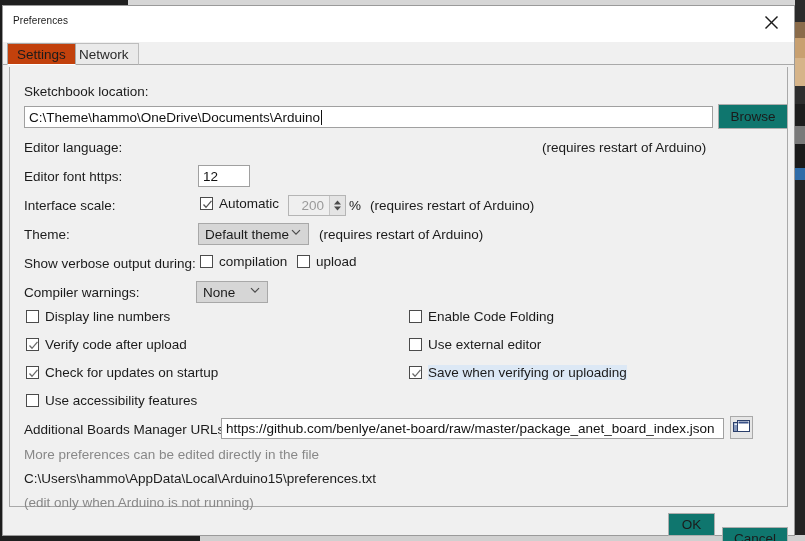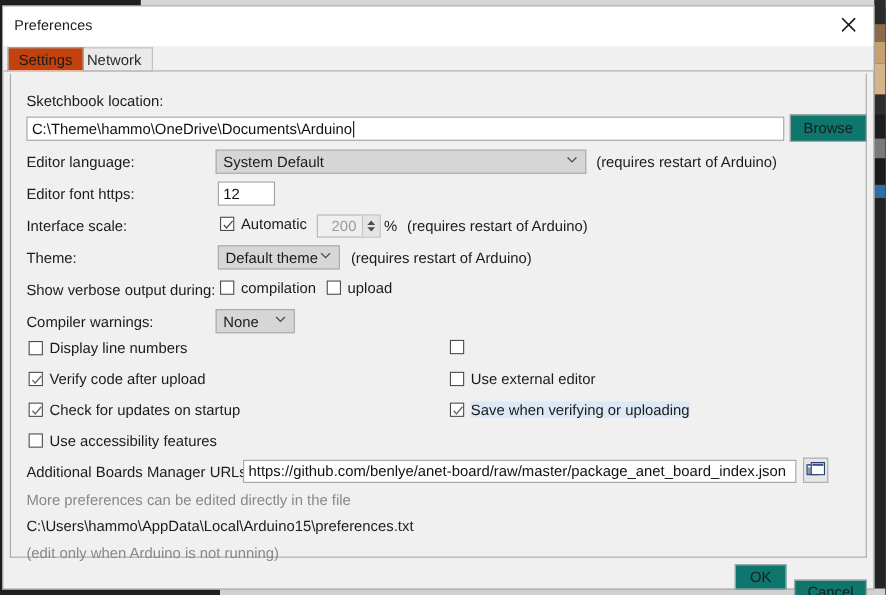--- a/index.html
+++ b/index.html
@@ -51,21 +51,21 @@
   }
   .titlebar {
     position: relative;
     height: 36px;
     background: #ffffff;
     border-bottom: 0;
   }
   .title-text {
     position: absolute;
     left: 10px; top: 9px;
-    font-size: 13px;
+    font-size: 10px;
     color: #1b1b1b;
     letter-spacing: 0.1px;
   }
   .close-btn {
     position: absolute;
     right: 0px; top: 0px;
     width: 45px; height: 32px;
     display: flex; align-items: center; justify-content: center;
     cursor: default;
   }
@@ -300,28 +300,20 @@
           <span>C:\Theme\hammo\OneDrive\Documents\Arduino</span>
             <span class="caret"></span>
         </div>
 
         <div class="pbtn" style="left:708px; top:37px; width:70px; height:25px;">
           <span>Browse</span>
         </div>
 
         <div class="lbl" style="left:14px; top:73px;">Editor language:</div>
 
-        <div class="combo" style="left:186px; top:69px; width:337px; height:22px;">
-          <span>System Default</span>
-          <span class="arrow">
-            <svg width="10" height="7" viewBox="0 0 10 7">
-                <path d="M1 1.2 L5 5.2 L9 1.2" fill="none" stroke="#4b4b4b" stroke-width="1.2"></path>
-              </svg>
-          </span>
-        </div>
 
         <div class="lbl" style="left:532px; top:73px;">(requires restart of Arduino)</div>
 
         <div class="lbl" style="left:14px; top:102px;">Editor font https:</div>
 
         <div class="tinput" style="left:188px; top:98px; width:52px; height:22px;">
           <span>12</span>
         </div>
 
         <div class="lbl" style="left:14px; top:131px;">Interface scale:</div>
@@ -407,20 +399,21 @@
           </span>
           <span class="cbl">Check for updates on startup</span>
         </div>
         <div class="cb" style="left:16px; top:326px;">
           <span class="box"></span>
           <span class="cbl">Use accessibility features</span>
         </div>
 
         <div class="cb" style="left:399px; top:242px;">
           <span class="box"></span>
+          <span class="cbl">Enable Code Folding</span>
         </div>
         <div class="cb" style="left:399px; top:270px;">
           <span class="box"></span>
           <span class="cbl">Use external editor</span>
         </div>
         <div class="cb highlight" style="left:399px; top:298px;">
           <span class="box">
             <svg width="11" height="11" viewBox="0 0 11 11">
                 <path d="M1.5 5.5 L4 8.3 L9.5 1.8" fill="none" stroke="#6b6b6b" stroke-width="1.3"></path>
               </svg>

